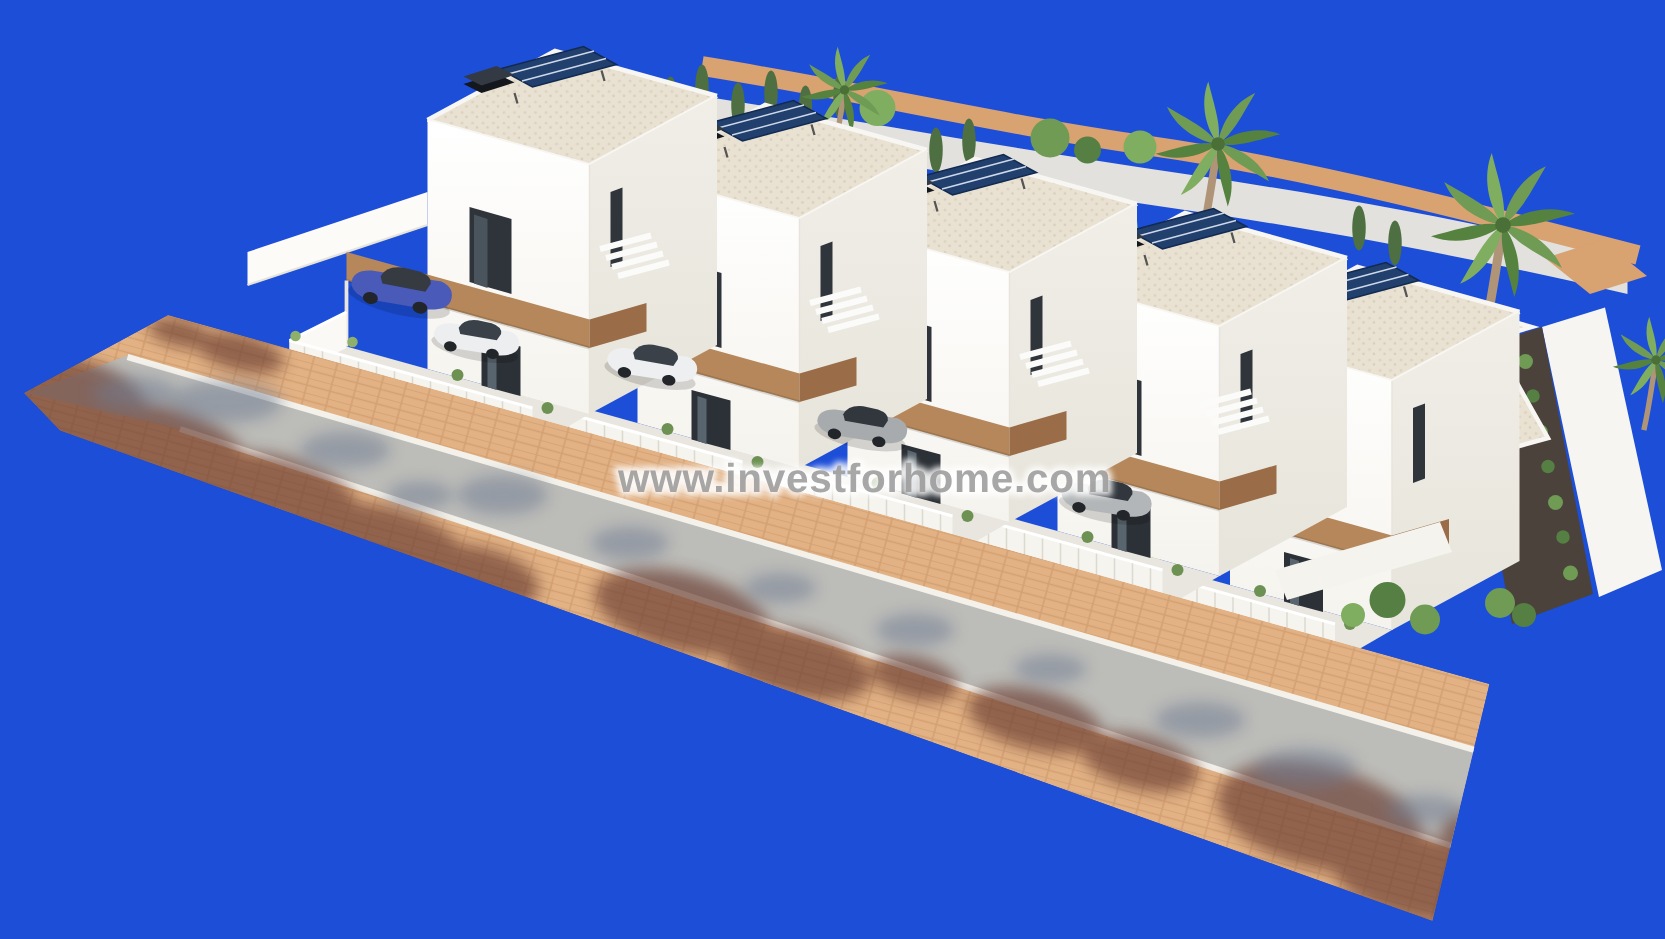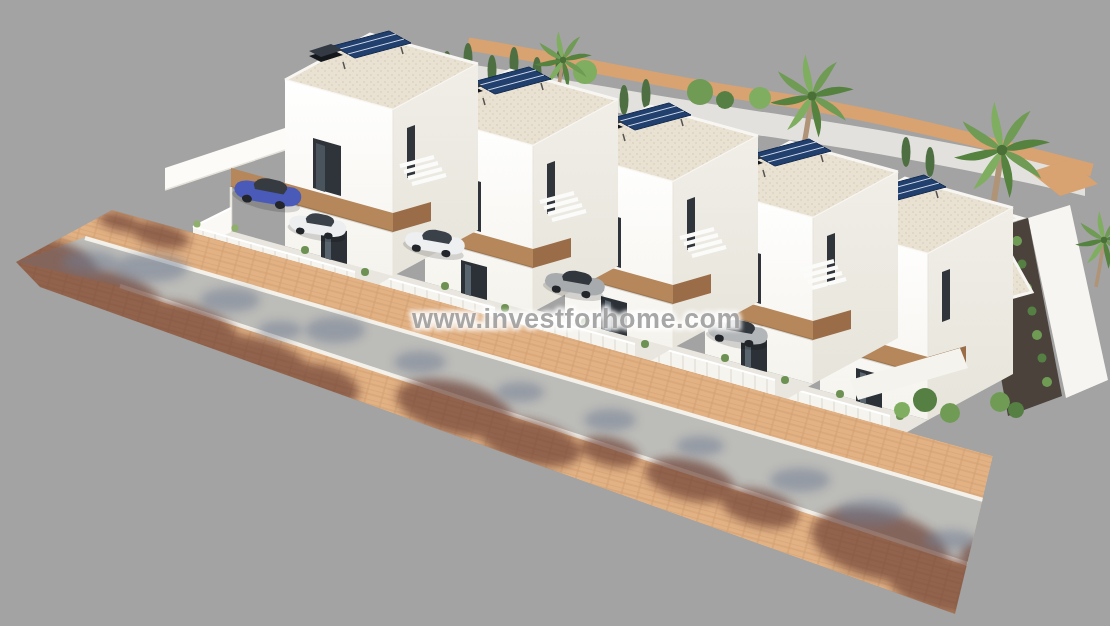--- a/index.html
+++ b/index.html
@@ -1,16 +1,16 @@
 <!DOCTYPE html>
 <html><head>
 <meta charset="utf-8">
 <style>
   html,body{margin:0;padding:0;background:#ffffff;}
-  #stage{position:relative;width:1110px;height:626px;background:#a3a3a3;overflow:hidden;
+  #stage{position:relative;width:1110px;height:626px;background:#1d4ed8;overflow:hidden;
          font-family:"Liberation Sans", sans-serif;}
   #stage svg{position:absolute;left:0;top:0;}
   .wm-front{font-family:"Liberation Sans",sans-serif;font-weight:bold;font-size:27px;letter-spacing:.5px;}
 </style>
 </head>
 <body>
 
 <div id="stage">
 <svg width="1110" height="626" viewBox="0 0 1110 626">
   <defs>

